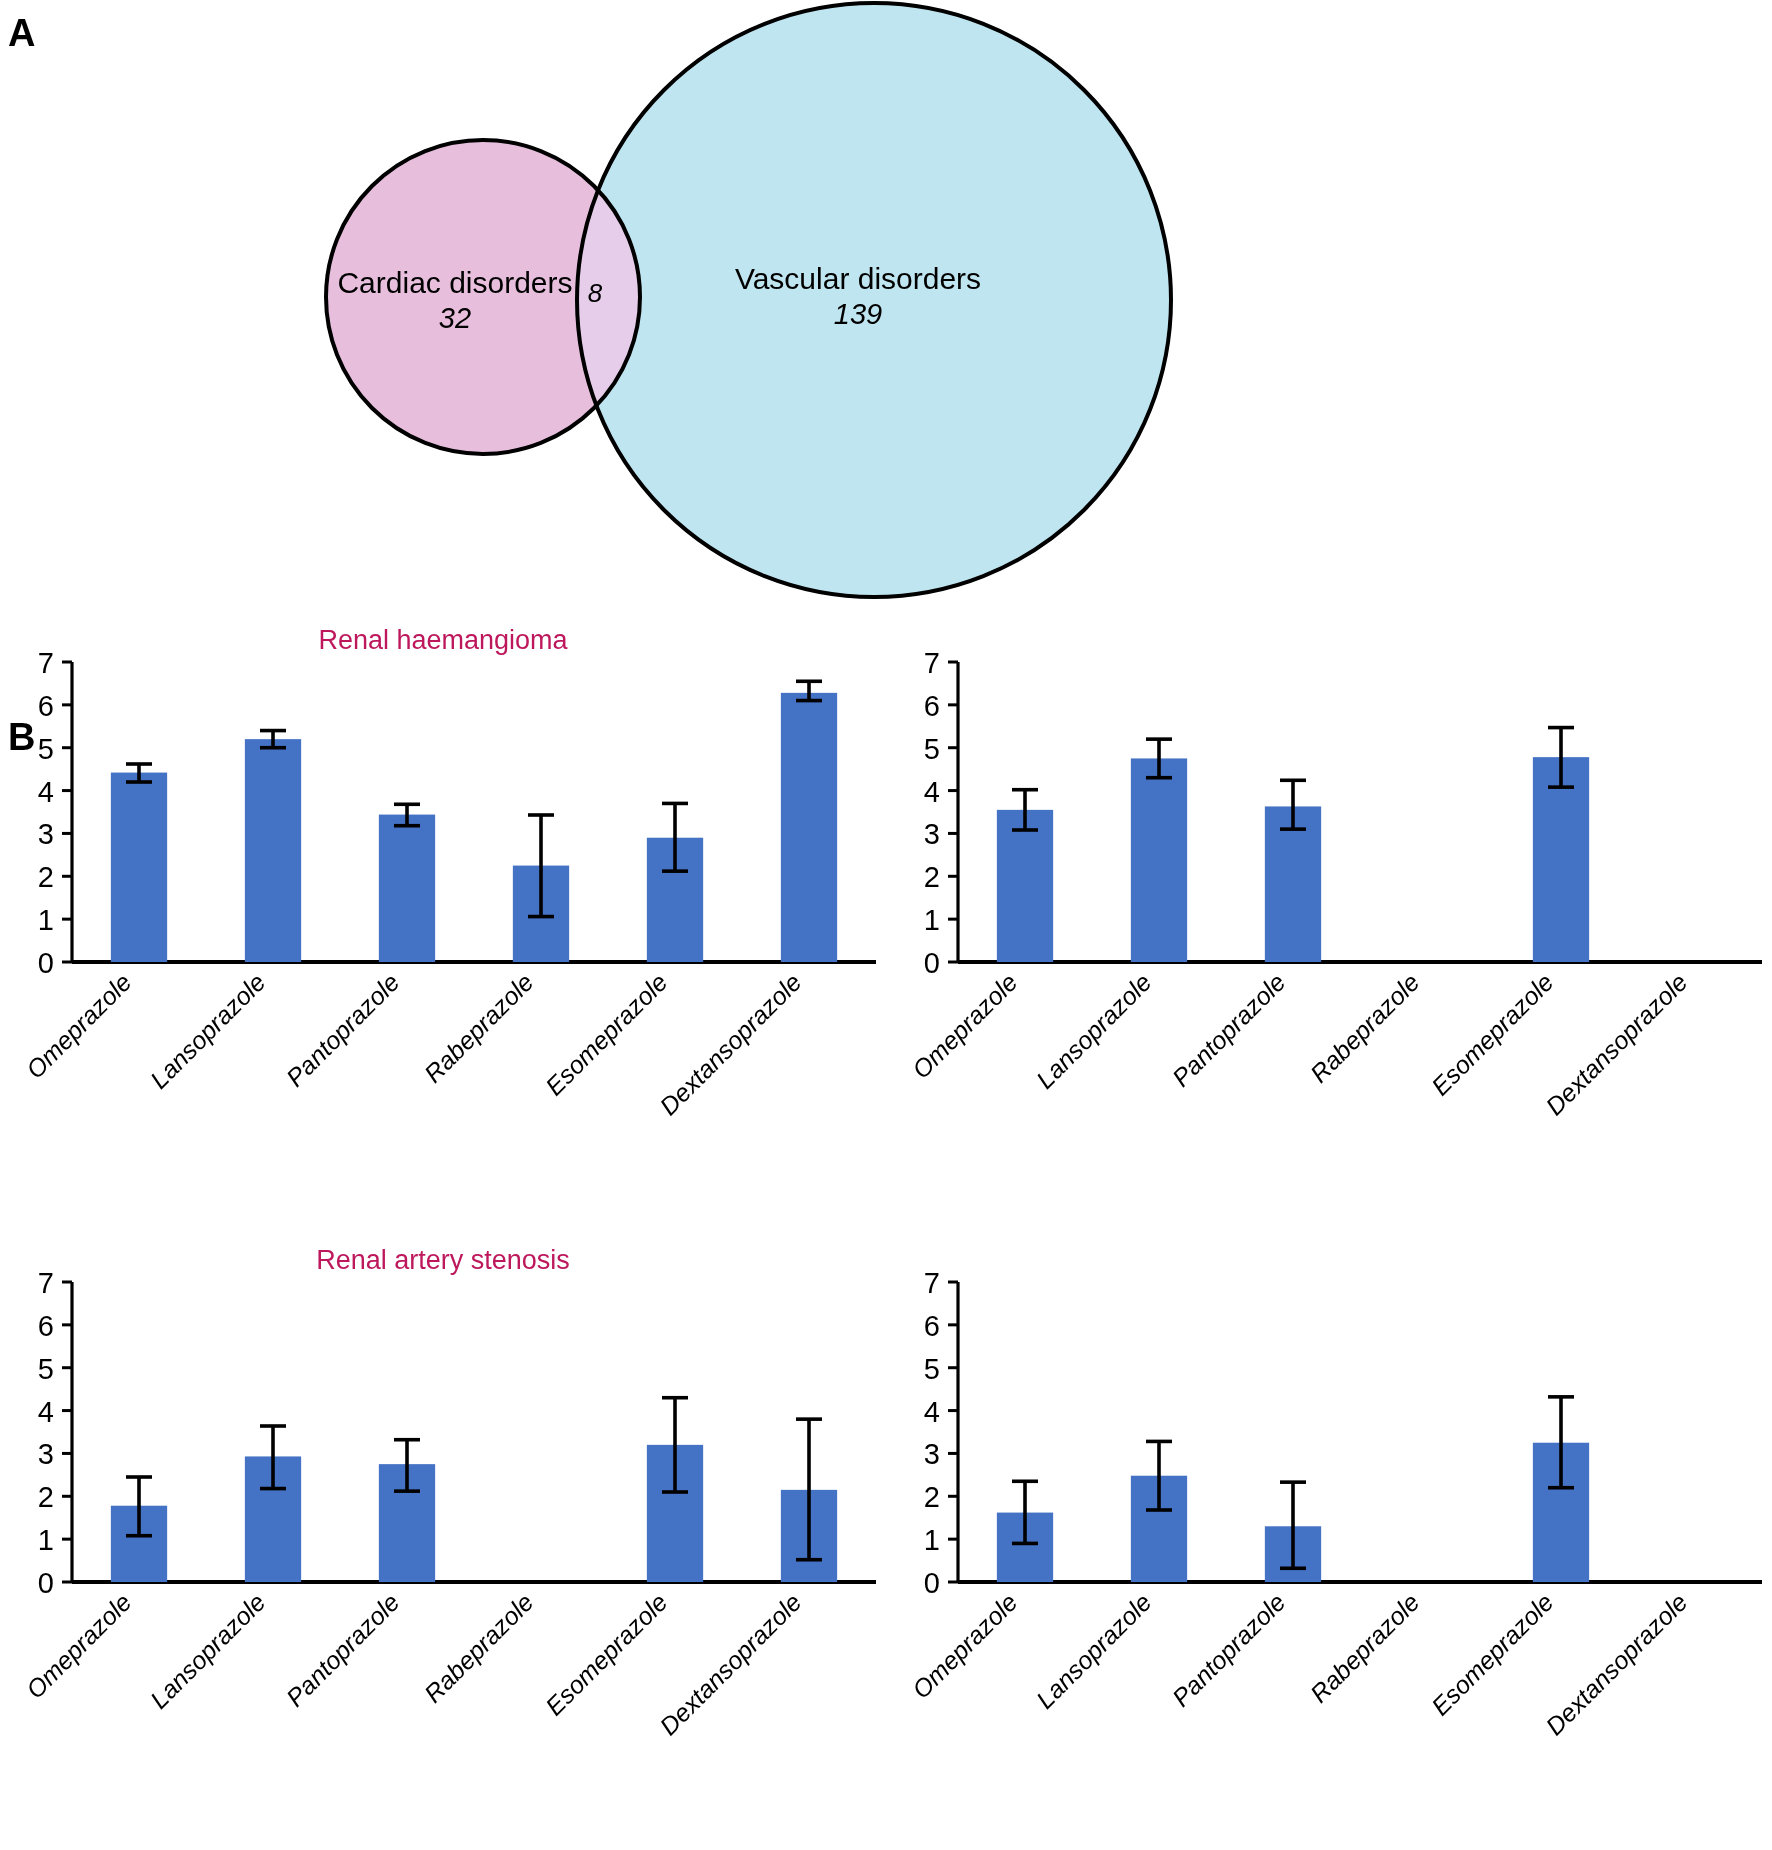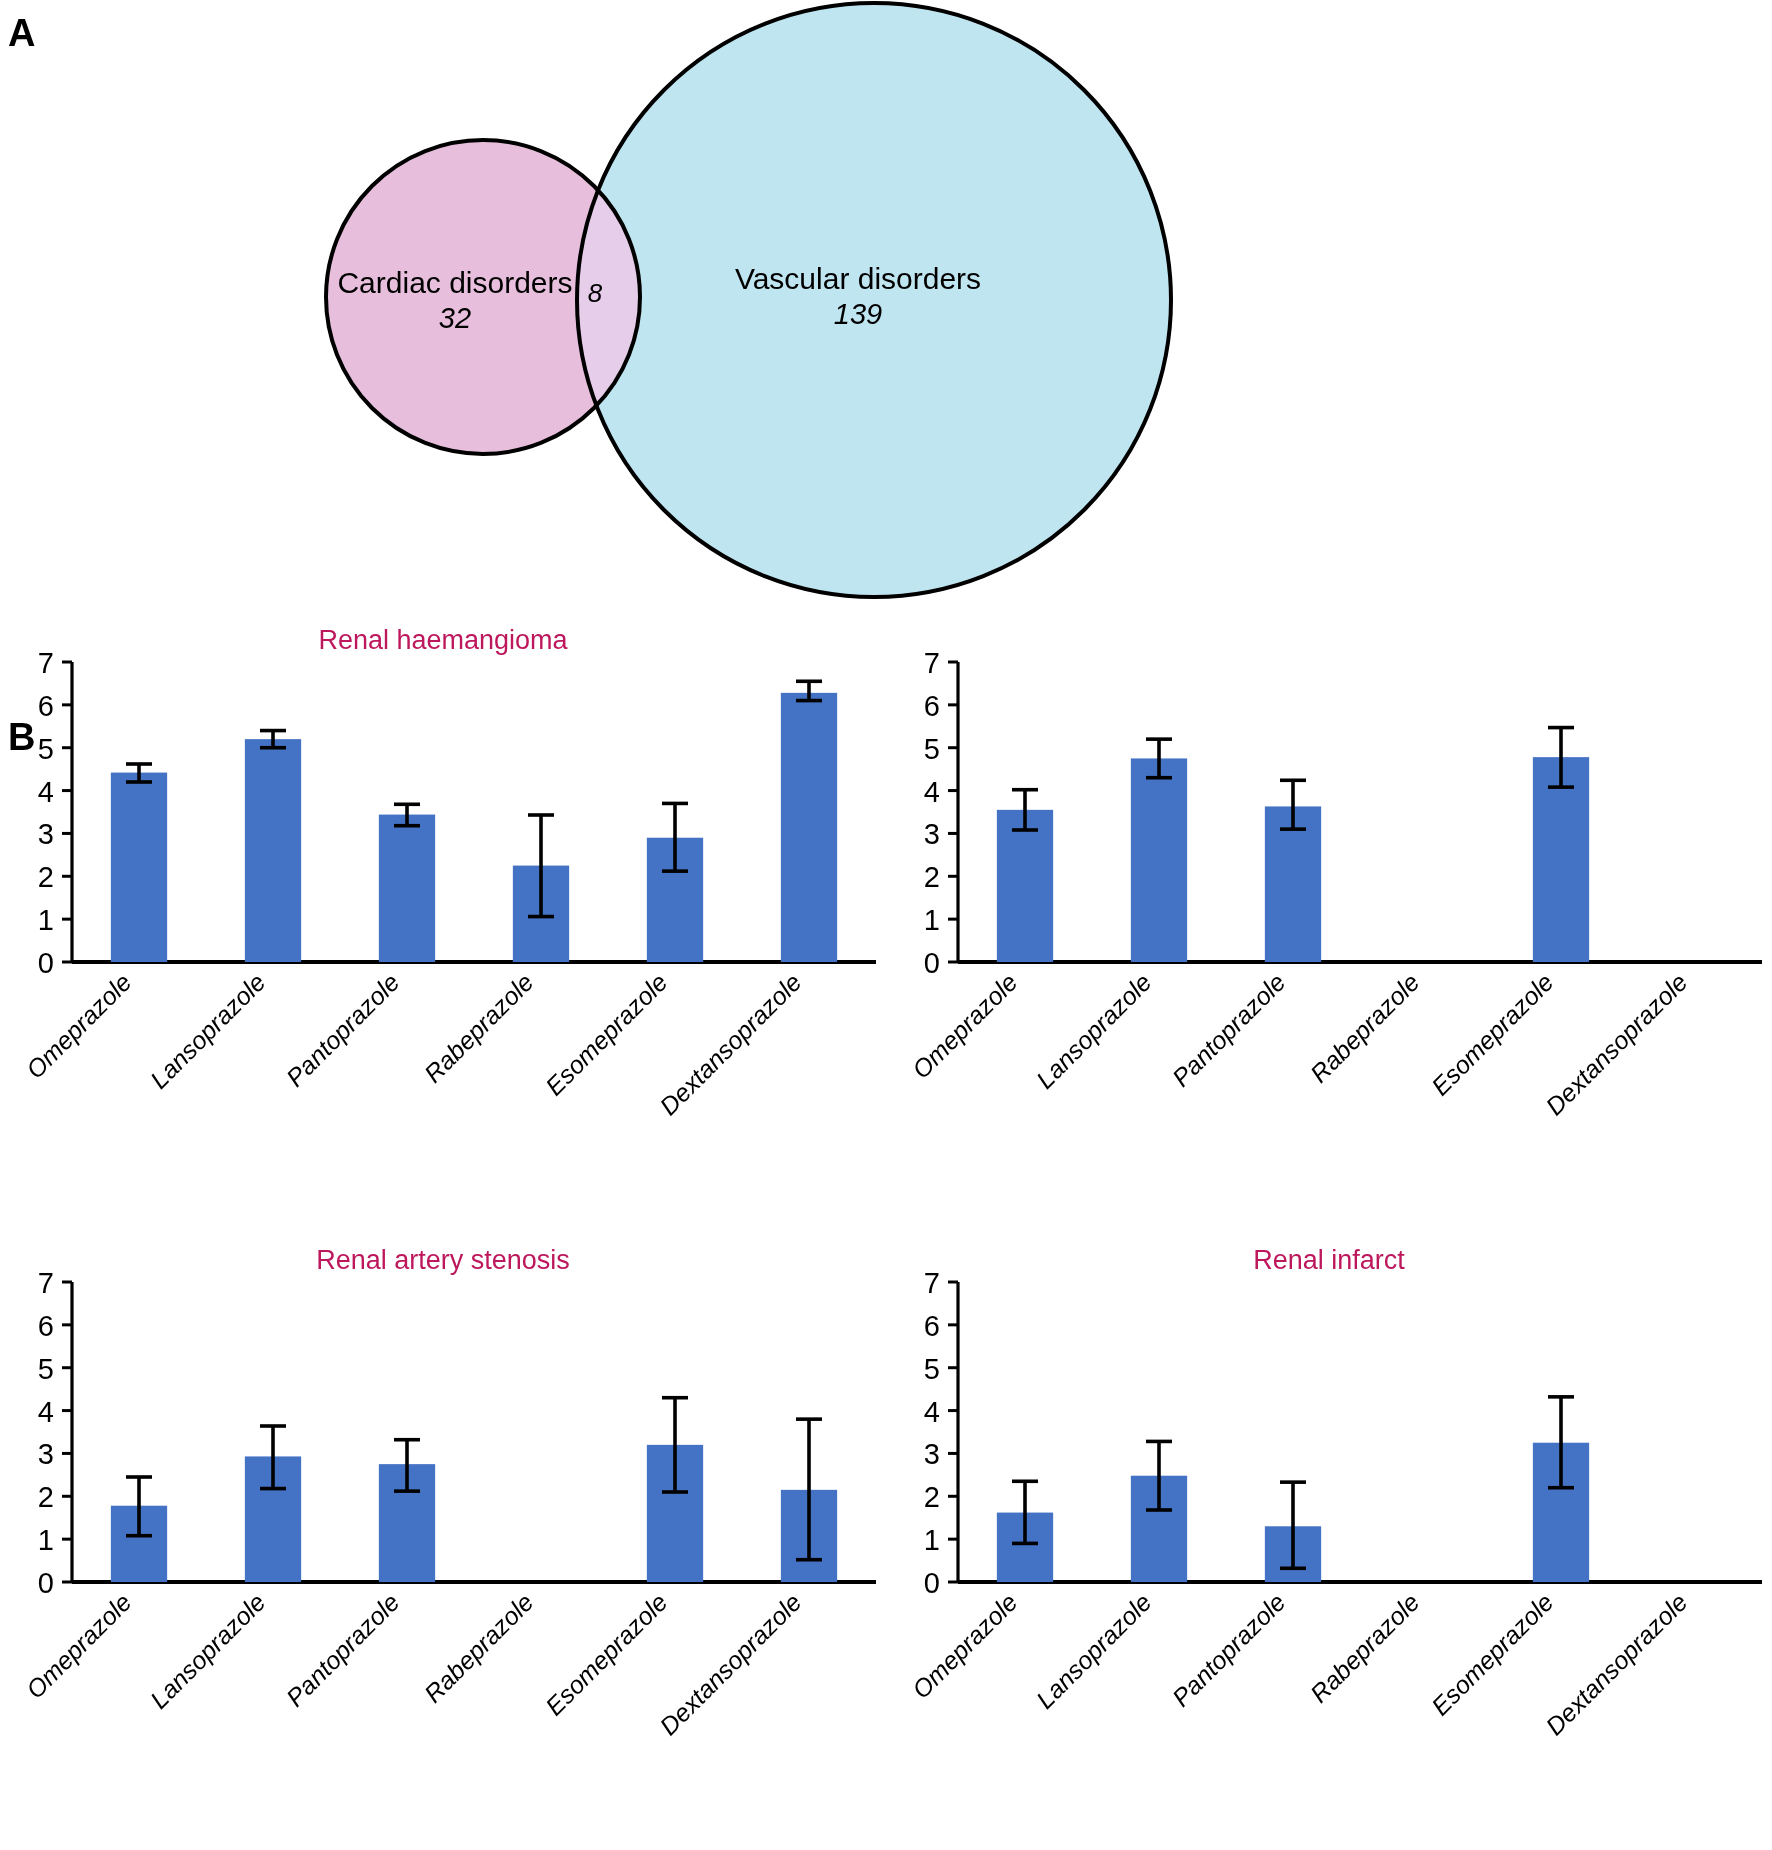--- a/index.html
+++ b/index.html
@@ -306,21 +306,20 @@
           <rect x="780.86" y="225.85714285714286" width="56.28" height="92.14285714285714" fill="#4472C4"></rect>
           <g stroke="#000" stroke-width="3.6" stroke-linecap="butt">
             <line x1="809" y1="155.14285714285717" x2="809" y2="295.7142857142857"></line>
             <line x1="796" y1="155.14285714285717" x2="822" y2="155.14285714285717"></line>
             <line x1="796" y1="295.7142857142857" x2="822" y2="295.7142857142857"></line>
           </g>
           <text x="803" y="340" class="cat-label" text-anchor="end" transform="rotate(-45 803 340)">Dextansoprazole</text>
         </svg>
     </div>
     <div class="chart-cell">
-      <div class="chart-title">Renal infarct</div>
       <svg class="chart-svg" width="886" height="580">
           <line x1="72" y1="18" x2="72" y2="318" stroke="#000" stroke-width="3.2"></line>
           <line x1="72" y1="318" x2="876" y2="318" stroke="#000" stroke-width="4"></line>
           <line x1="62" y1="318" x2="72" y2="318" stroke="#000" stroke-width="3"></line>
           <text x="54" y="329" text-anchor="end" class="tick-label">0</text>
           <line x1="62" y1="275.14285714285717" x2="72" y2="275.14285714285717" stroke="#000" stroke-width="3"></line>
           <text x="54" y="286.14285714285717" text-anchor="end" class="tick-label">1</text>
           <line x1="62" y1="232.28571428571428" x2="72" y2="232.28571428571428" stroke="#000" stroke-width="3"></line>
           <text x="54" y="243.28571428571428" text-anchor="end" class="tick-label">2</text>
           <line x1="62" y1="189.42857142857144" x2="72" y2="189.42857142857144" stroke="#000" stroke-width="3"></line>

